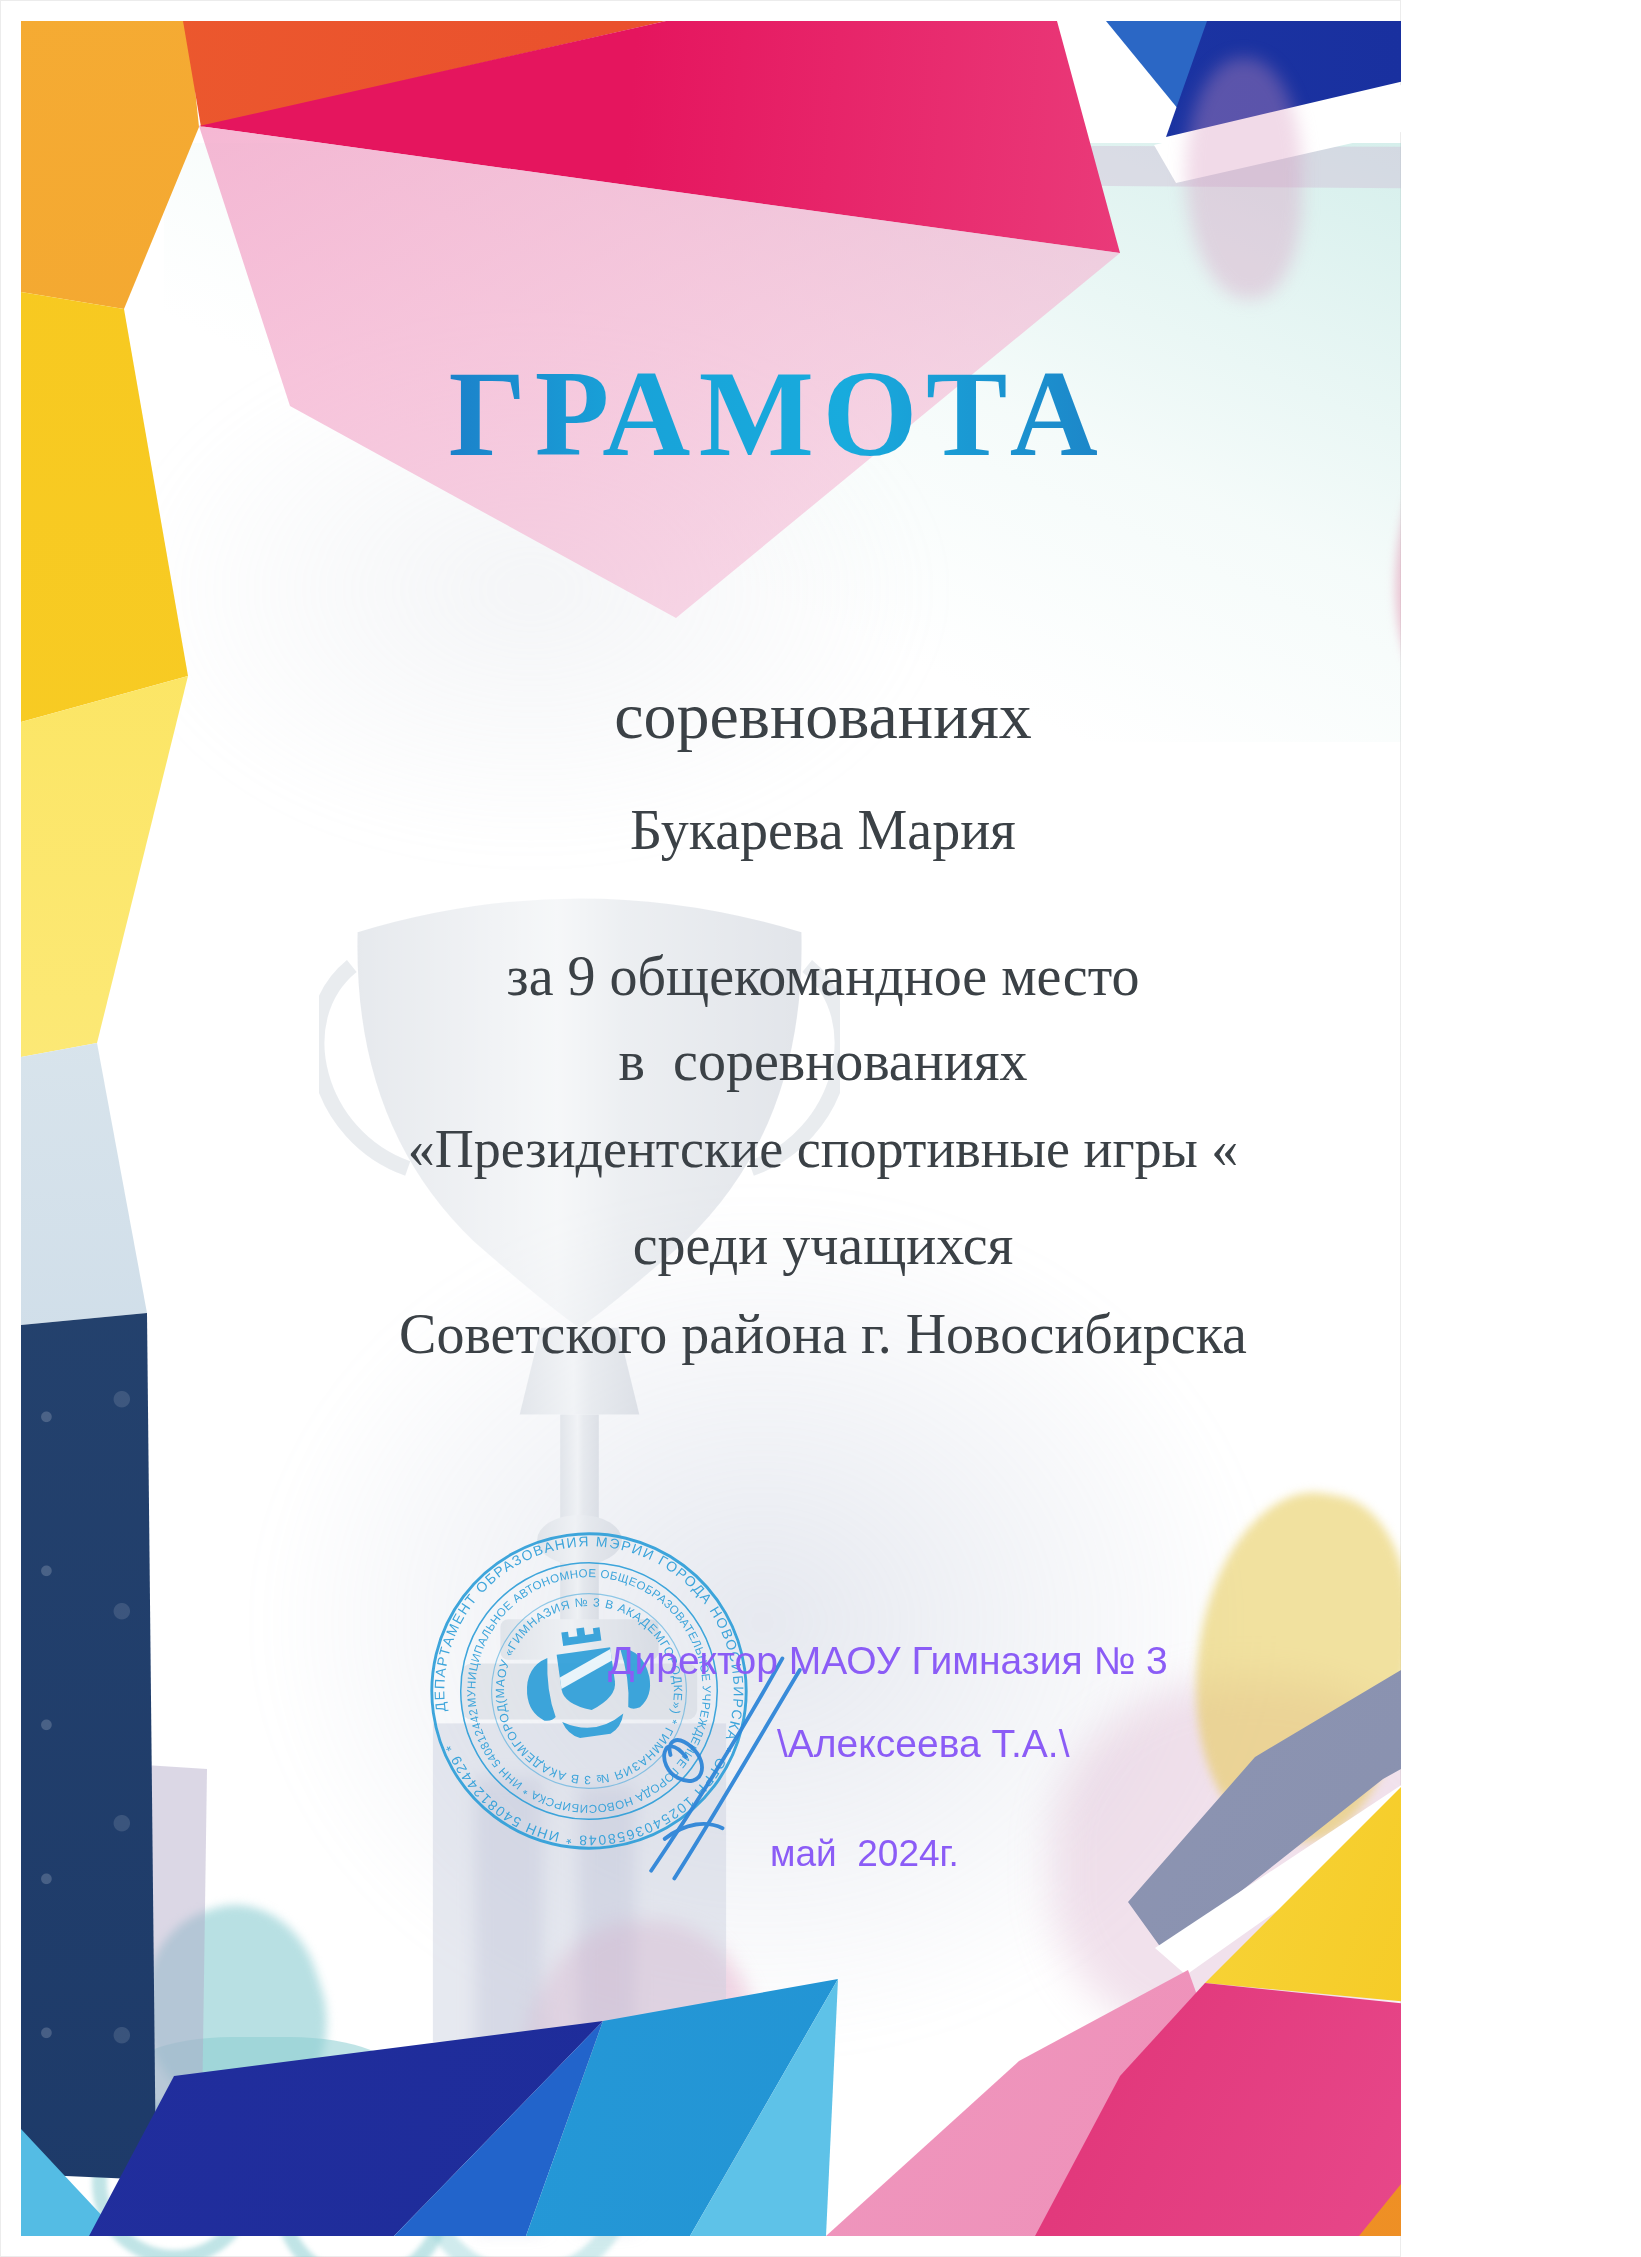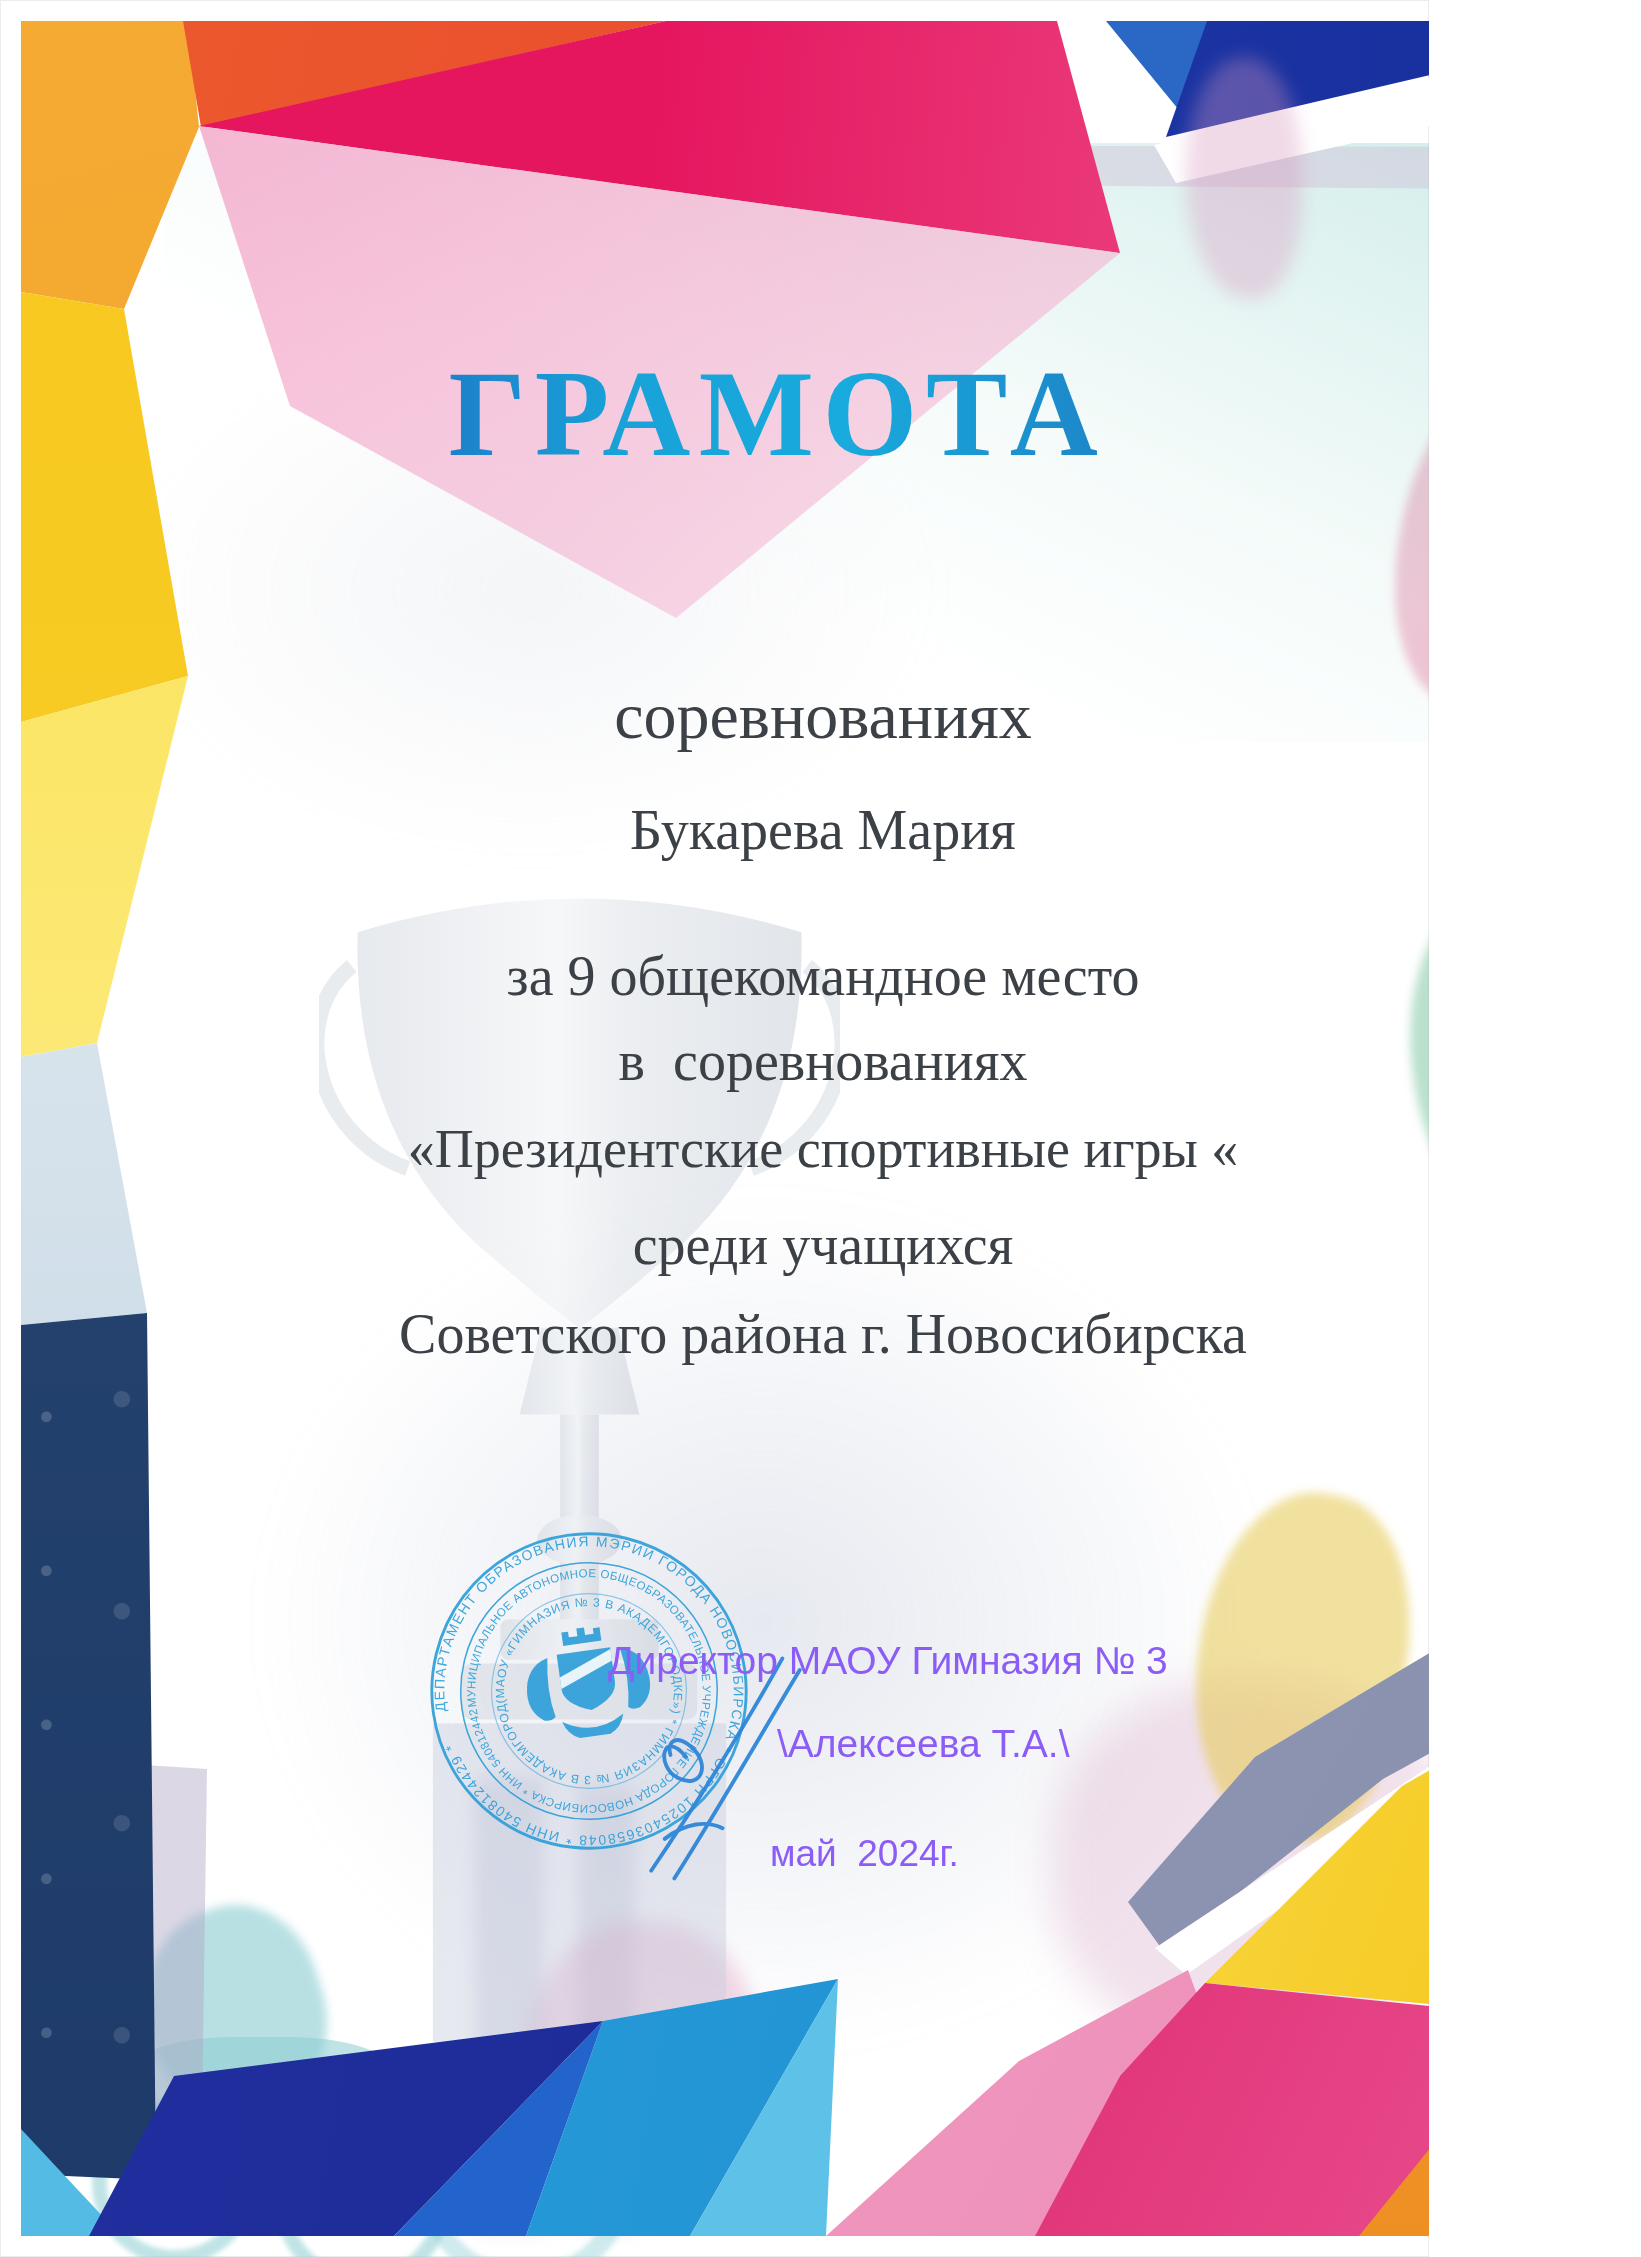--- a/index.html
+++ b/index.html
@@ -1,17 +1,17 @@
 <!DOCTYPE html>
 <html><head>
 <meta charset="utf-8">
 <style>
   html,body{margin:0;padding:0;background:#fff;}
   .page{position:relative;width:1401px;height:2257px;background:#ffffff;overflow:hidden;
-        font-family:"Liberation Serif",serif;box-shadow:inset 0 0 0 1px #ececec;padding-left:28px;}
+        font-family:"Liberation Serif",serif;box-shadow:inset 0 0 0 1px #ececec;}
   .abs{position:absolute;}
   .bp{position:absolute;inset:0;pointer-events:none;}
 
   
   .tl-amber{clip-path:polygon(21px 21px,188px 21px,199px 127px,124px 309px,21px 292px);
             background:linear-gradient(165deg,#f5ab33,#ee9a26);}
   .tl-redorange{clip-path:polygon(183px 21px,666px 21px,201px 127px);
             background:linear-gradient(100deg,#ec5a2e,#e6402b);}
   .tl-crimson{clip-path:polygon(666px 21px,1057px 21px,1120px 253px,199px 126px);
             background:linear-gradient(95deg,#e5155e 40%,#ee5c92);}

